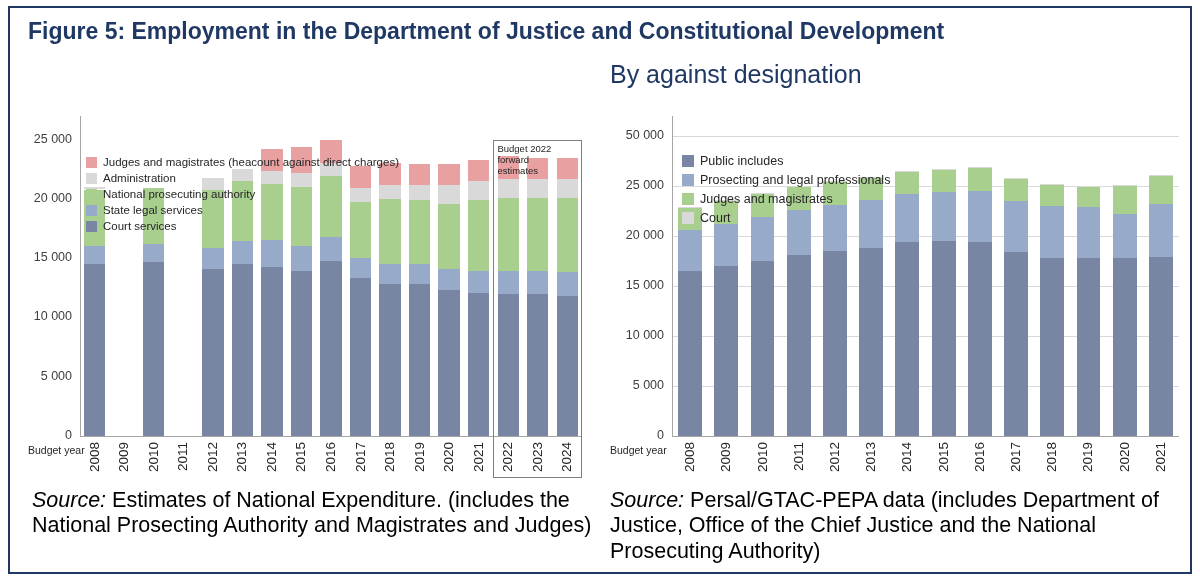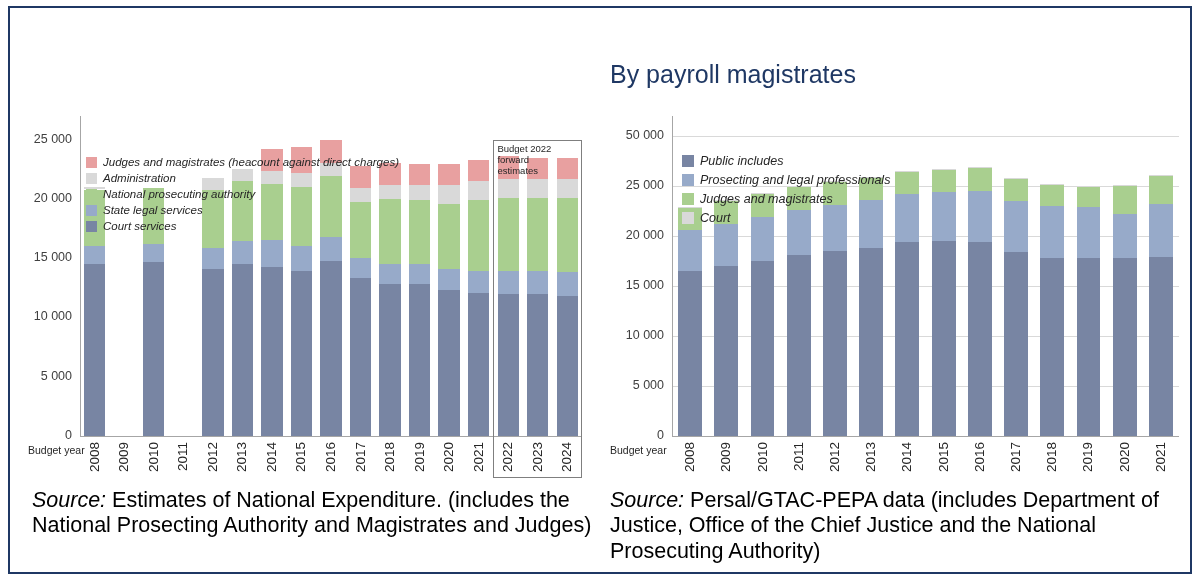--- a/index.html
+++ b/index.html
@@ -91,21 +91,20 @@
   .budget-year-tag {
     position: absolute;
     font-size: 10.5px;
     color: #262626;
     white-space: nowrap;
   }
   .legend {
     position: absolute;
     font-size: 11.5px;
     color: #262626;
-    font-style: italic;
   }
   .legend-row {
     display: flex;
     align-items: center;
     margin-bottom: 4px;
     white-space: nowrap;
   }
   .legend-swatch {
     width: 11px;
     height: 11px;
@@ -136,20 +135,21 @@
   }
   .source em { font-style: italic; }
   .src-left { left: 14px; top: 430px; width: 570px; }
   .src-right { left: 10px; top: 430px; width: 585px; }
 </style>
 </head>
 <body>
 
 <div class="figure-frame">
 
+  <div class="fig-title">Figure 5: Employment in the Department of Justice and Constitutional Development</div>
 
   <div class="panel panel-left">
     <div class="plot plot-left" id="plot-left">
         <div class="ytick" style="left: 0px; width: 44px; top: 322px;">0</div>
         <div class="ytick" style="left: 0px; width: 44px; top: 262.741px;">5 000</div>
         <div class="ytick" style="left: 0px; width: 44px; top: 203.481px;">10 000</div>
         <div class="ytick" style="left: 0px; width: 44px; top: 144.222px;">15 000</div>
         <div class="ytick" style="left: 0px; width: 44px; top: 84.963px;">20 000</div>
         <div class="ytick" style="left: 0px; width: 44px; top: 25.7037px;">25 000</div>
         <div class="axis-line" style="left: 52px; top: 330px; width: 502px; height: 1px;"></div>
@@ -294,21 +294,21 @@
             <span>Court services</span>
           </div>
         </div>
         <div class="forecast-box" style="left: 465.412px; top: 34px; width: 88.5882px; height: 338px;"></div>
         <div class="forecast-label" style="left: 469.412px; top: 38px;">Budget 2022 forward estimates</div>
       </div>
     <div class="source src-left"><em>Source:</em><span> Estimates of National Expenditure. (includes the National Prosecting Authority and Magistrates and Judges)</span></div>
   </div>
 
   <div class="panel panel-right">
-    <div class="panel-title">By payroll magistrates</div>
+    <div class="panel-title">By against designation</div>
     <div class="plot plot-right" id="plot-right">
         <div class="ytick" style="left: 0px; width: 54px; top: 322px;">0</div>
         <div class="gridline" style="left: 62px; width: 507px; top: 280px;"></div>
         <div class="ytick" style="left: 0px; width: 54px; top: 272px;">5 000</div>
         <div class="gridline" style="left: 62px; width: 507px; top: 230px;"></div>
         <div class="ytick" style="left: 0px; width: 54px; top: 222px;">10 000</div>
         <div class="gridline" style="left: 62px; width: 507px; top: 180px;"></div>
         <div class="ytick" style="left: 0px; width: 54px; top: 172px;">15 000</div>
         <div class="gridline" style="left: 62px; width: 507px; top: 130px;"></div>
         <div class="ytick" style="left: 0px; width: 54px; top: 122px;">20 000</div>

